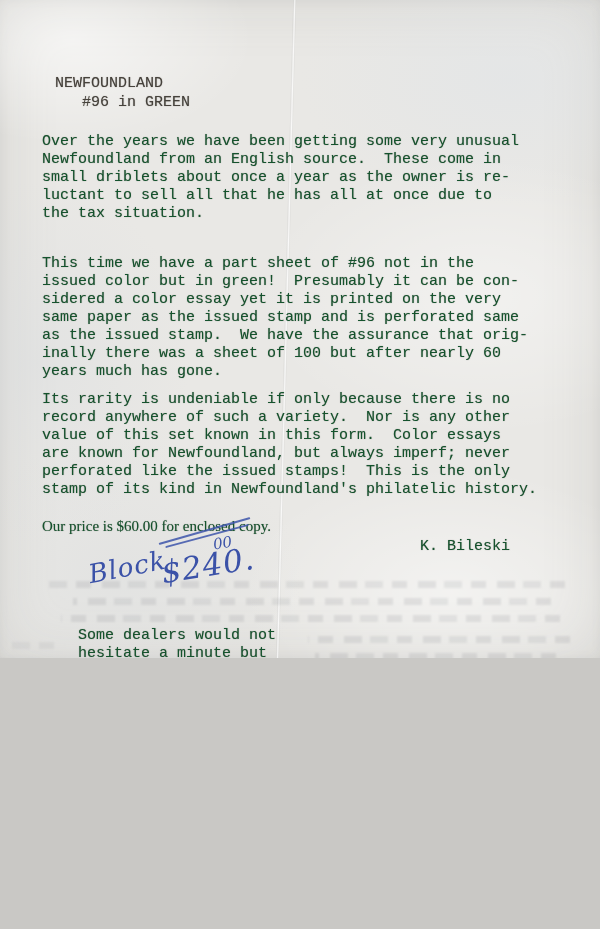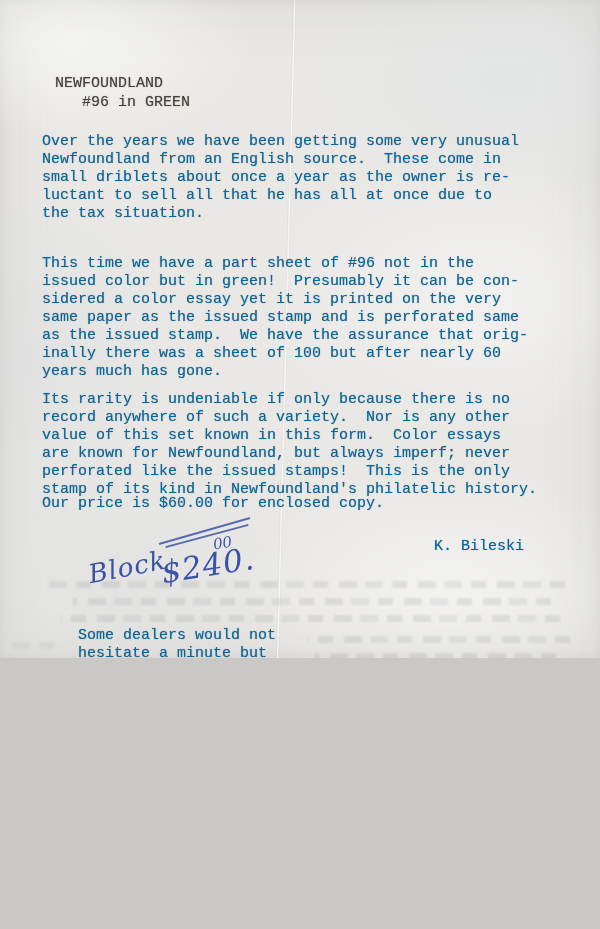--- a/index.html
+++ b/index.html
@@ -19,29 +19,29 @@
       radial-gradient(ellipse 260px 200px at 20% 88%, rgba(216,219,221,0.40), transparent 70%),
       radial-gradient(ellipse 300px 180px at 75% 90%, rgba(255,255,255,0.45), transparent 70%);
   }
   .crease-v {
     position:absolute; left:281px; top:-6px; width:3px; height:942px;
     background: linear-gradient(90deg, rgba(90,92,96,0.10), rgba(255,255,255,0.75) 55%, rgba(90,92,96,0.08));
     transform: rotate(1.5deg);
   }
   .typed {
     position:absolute; white-space:pre;
-    font-size:15px; line-height:18px; color:#0369a1;
+    font-size:15px; line-height:18px; color:#14532d;
     text-shadow: 0 0 1px rgba(72,66,58,0.55);
   }
   .heading   { left:55px;  top:74px;  line-height:19px; color:#46423c; }
   .para-1    { left:42px;  top:133px; }
   .para-2    { left:42px;  top:255px; }
   .para-3    { left:42px;  top:391px; }
-  .price     { left:42px;  top:495px; }
-  .typed-sig { left:434px; top:538px; }
+  .price     { left:42px;  top:517px;font-family:Liberation Serif, serif; }
+  .typed-sig { left:420px; top:538px; }
   .note      { left:78px;  top:627px; }
 
   .ink { color:#3b52a8; font-family:"DejaVu Serif","Liberation Serif",serif; font-style:italic; position:absolute; }
   .hw-word   { left:88px;  top:552px; font-size:26px; transform:rotate(-11deg); letter-spacing:1px; }
   .hw-amount { left:161px; top:547px; font-size:31px; transform:rotate(-9deg); letter-spacing:1px; }
   .hw-cents  { left:213px; top:534px; font-size:15px; transform:rotate(-9deg); }
   .strike {
     position:absolute; height:2px; background:#3d55aa; border-radius:2px; opacity:0.85;
   }
   .strike-1 { left:157px; top:530px; width:95px; transform:rotate(-16deg); }

